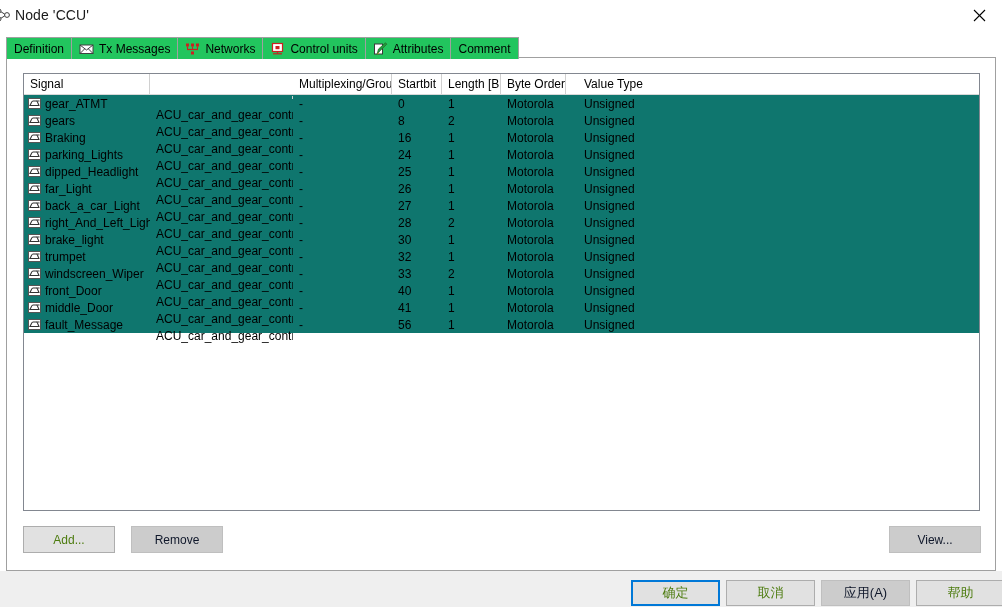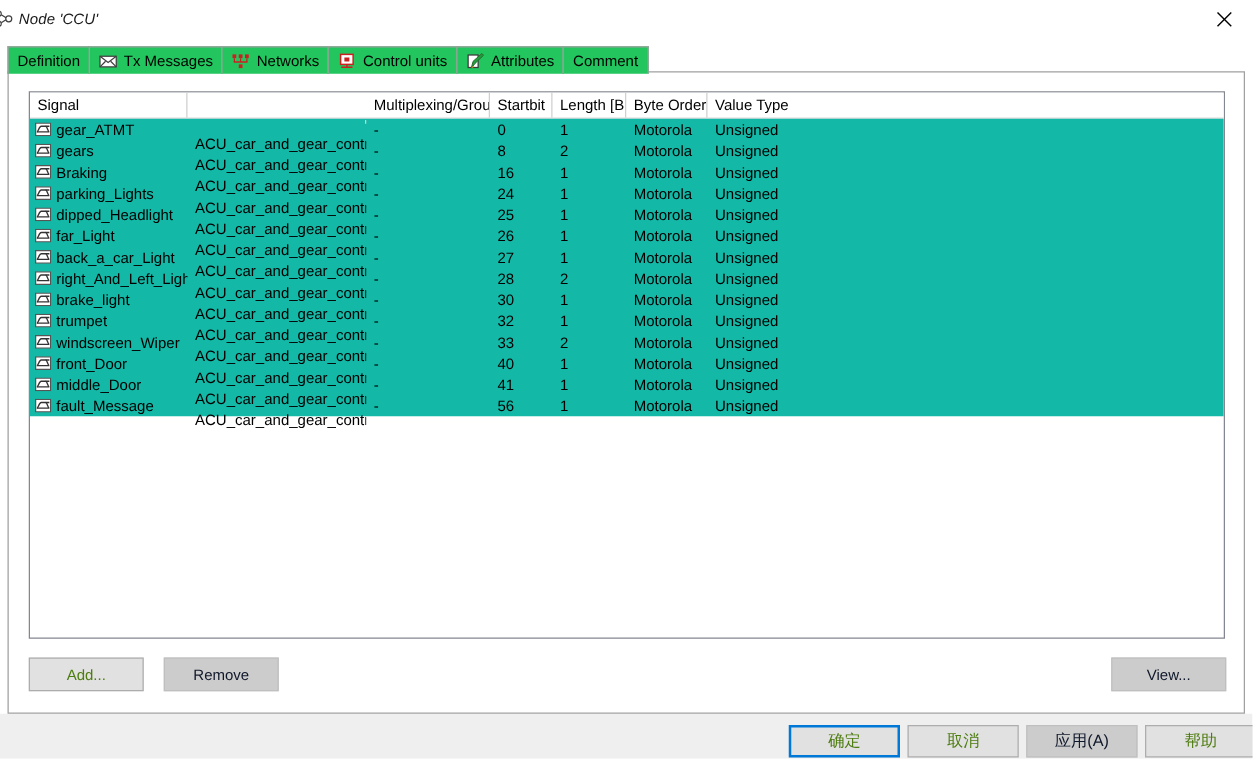--- a/index.html
+++ b/index.html
@@ -30,25 +30,24 @@
   .title-icon {
     width: 16px;
     height: 16px;
     margin-left: -4px;
     margin-right: 3px;
     flex: 0 0 auto;
     position: relative;
     overflow: hidden;
   }
   .title-text {
-    font-size: 12px;
+    font-size: 14px;
     color: #1a1a1a;
     white-space: nowrap;
     letter-spacing: 0.1px;
-    font-style: italic;
   }
   .close-btn {
     position: absolute;
     right: 0; top: 0;
     width: 45px;
     height: 30px;
     display: flex;
     align-items: center;
     justify-content: center;
     color: #000;
@@ -133,21 +132,21 @@
     box-sizing: border-box;
     border-right: 1px solid #d0d0d0;
     padding: 3px 0 0 6px;
     font-size: 12px;
     color: #000;
     white-space: nowrap;
     overflow: hidden;
   }
   .lb-header .hc:last-child { border-right: none; }
 
-  .lb-body { background: #14b8a6; }
+  .lb-body { background: #0f766e; }
   .row {
     display: flex;
     height: 17px;
     align-items: center;
     font-size: 12px;
     color: #000;
   }
   .cell {
     box-sizing: border-box;
     padding-left: 6px;
@@ -168,21 +167,21 @@
     display: inline-block;
   }
 
   
   .c-signal  { width: 126px; }
   .c-message { width: 143px; margin-top: 22px; }
   .c-mux     { width: 99px; }
   .c-start   { width: 50px; }
   .c-length  { width: 59px; }
   .c-border  { width: 65px; }
-  .c-value   { width: 100px; }
+  .c-value   { width: 100px; margin-left: 12px; }
 
   
   .btn {
     box-sizing: border-box;
     border: 1px solid #adadad;
     background: #e1e1e1;
     font-family: "Liberation Sans", sans-serif;
     font-size: 12px;
     color: #4d7c0f;
     display: flex;

